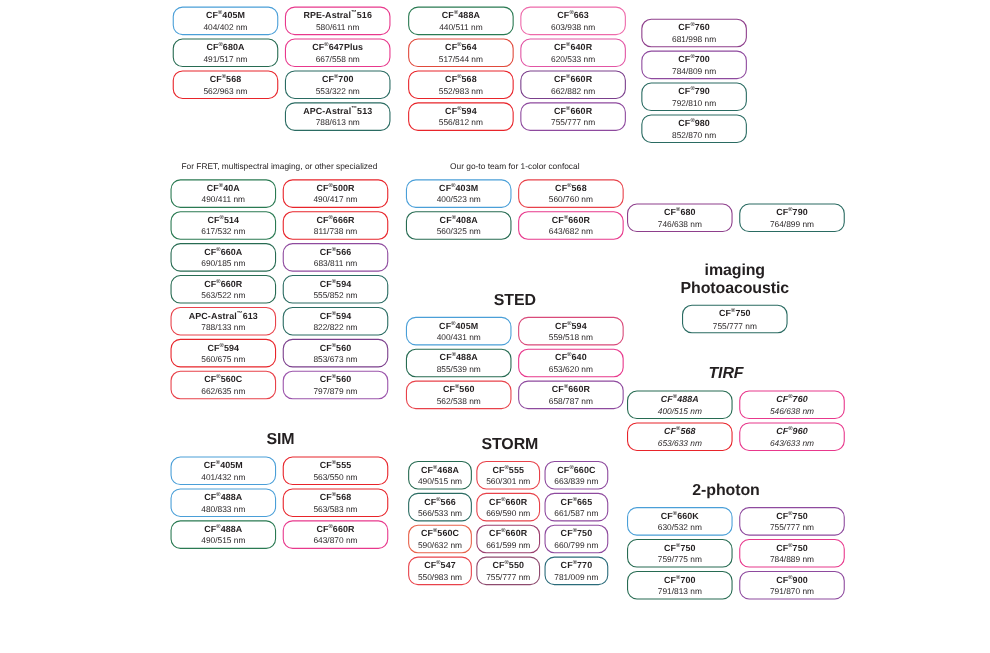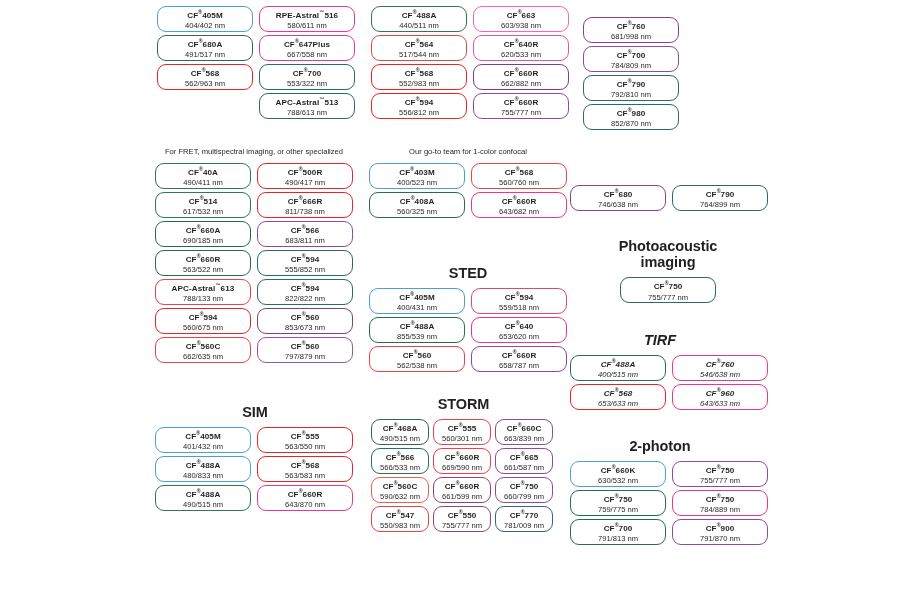--- a/index.html
+++ b/index.html
@@ -349,22 +349,22 @@
           <div class="chip w1" style="border-color: rgb(42, 107, 98);">
             <span class="chip-name">CF<sup>®</sup>790</span>
             <span class="chip-spec">764/899 nm</span>
           </div>
         </div>
     </div>
   </div>
 
   <div class="group" style="left:588px; top:238px; width:160px;">
     <div class="section-head two-line">
+      <div class="section-title">imaging</div>
       <div class="section-title">Photoacoustic</div>
-      <div class="section-title">imaging</div>
     </div>
     <div class="cols" style="justify-content:center;">
       <div class="col">
           <div class="chip w1" style="border-color: rgb(42, 107, 98);">
             <span class="chip-name">CF<sup>®</sup>750</span>
             <span class="chip-spec">755/777 nm</span>
           </div>
         </div>
     </div>
   </div>
@@ -390,21 +390,21 @@
             <span class="chip-spec">546/638 nm</span>
           </div>
           <div class="chip w1" style="border-color: rgb(232, 56, 140);">
             <span class="chip-name">CF<sup>®</sup>960</span>
             <span class="chip-spec">643/633 nm</span>
           </div>
         </div>
     </div>
   </div>
 
-  <div class="group" style="left:155px; top:404px; width:200px;">
+  <div class="group" style="left:155px; top:392px; width:200px;">
     <div class="section-head">
       <div class="section-title">SIM</div>
     </div>
     <div class="cols">
       <div class="col">
           <div class="chip w1" style="border-color: rgb(74, 159, 216);">
             <span class="chip-name">CF<sup>®</sup>405M</span>
             <span class="chip-spec">401/432 nm</span>
           </div>
           <div class="chip w1" style="border-color: rgb(74, 159, 216);">

